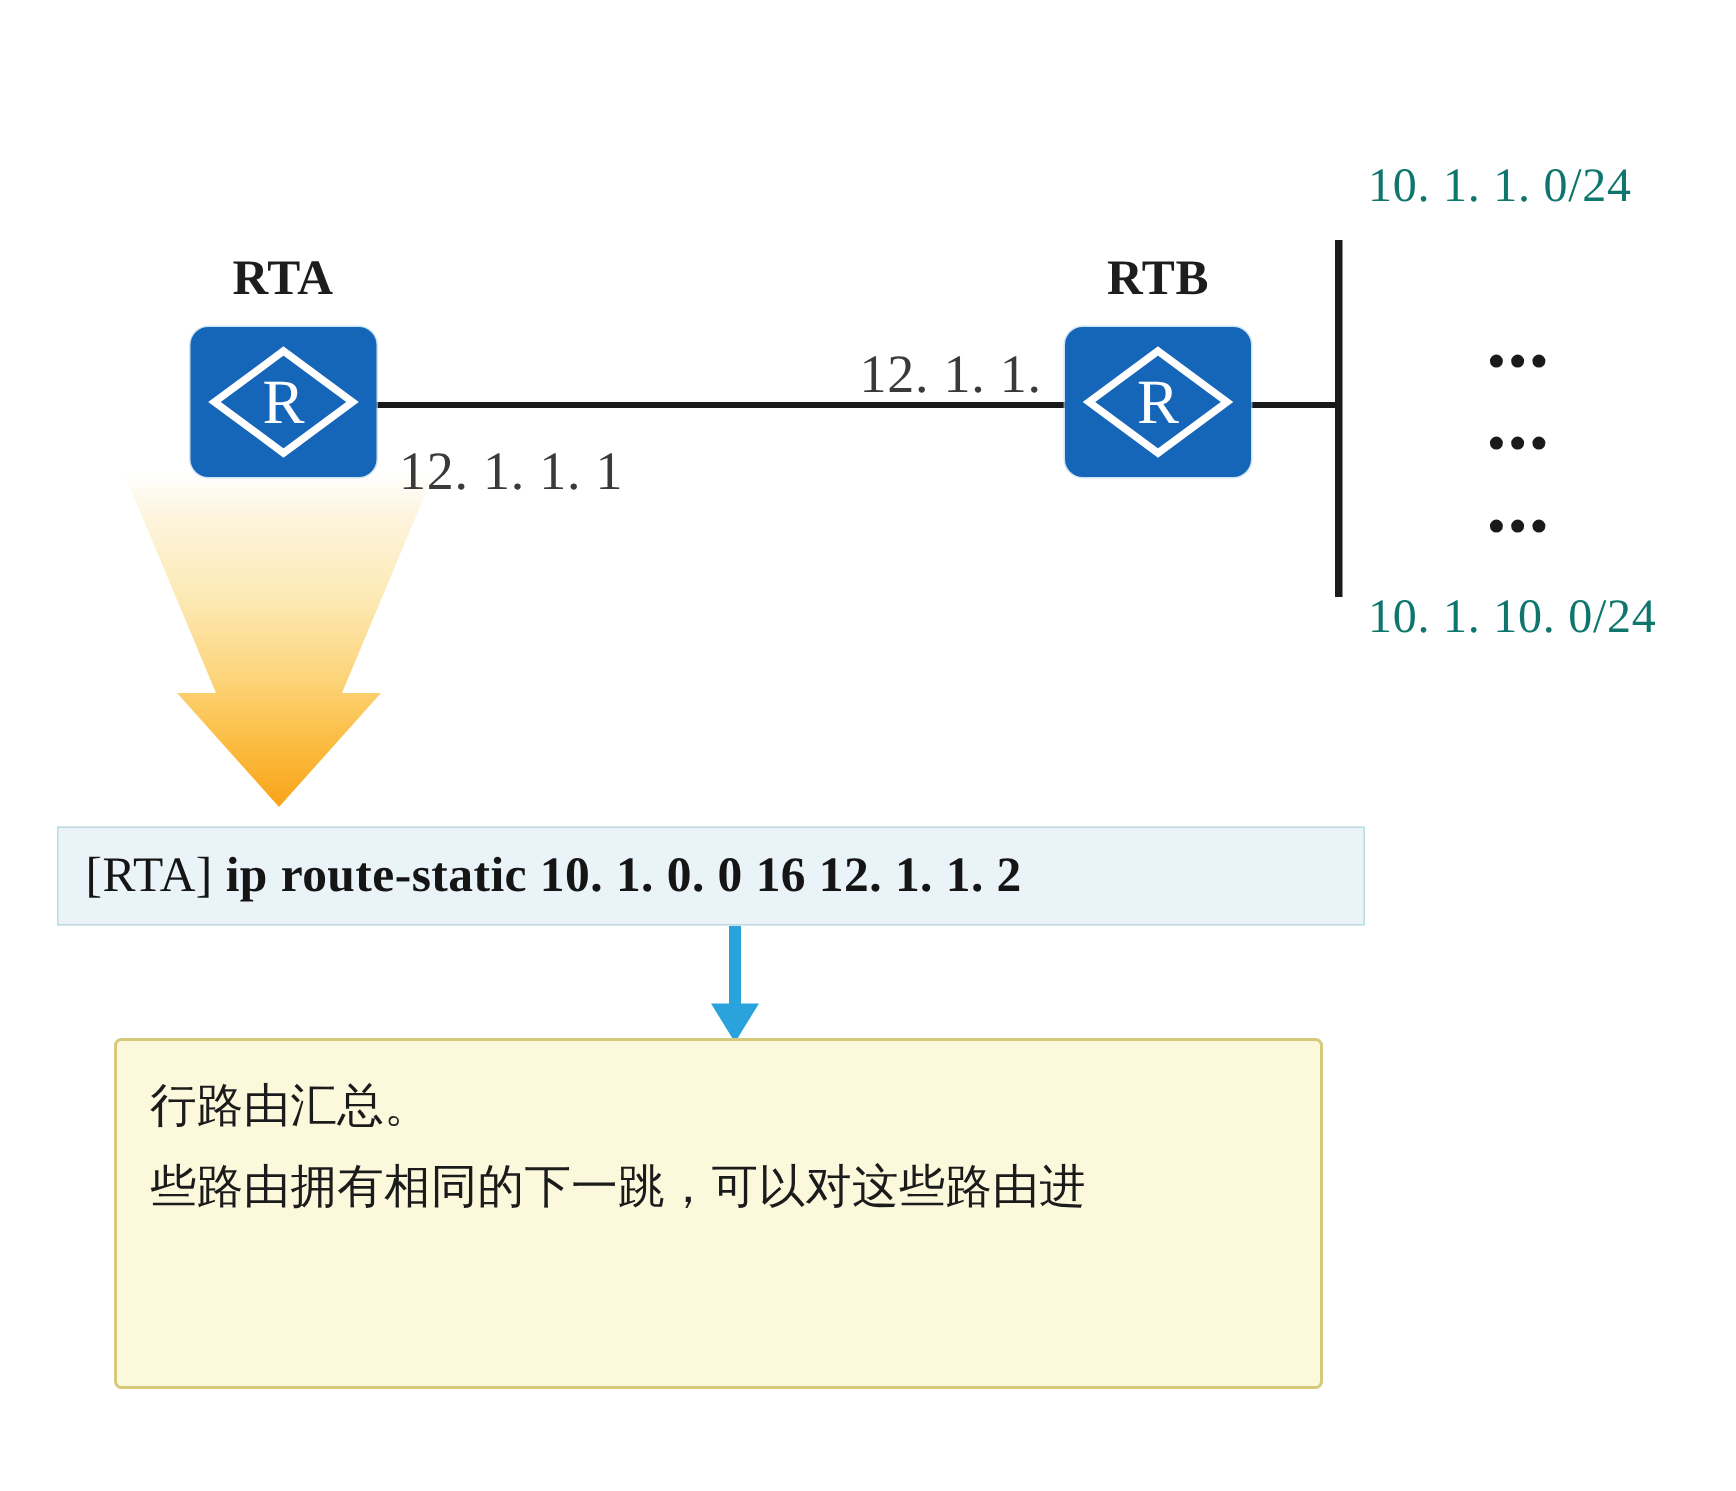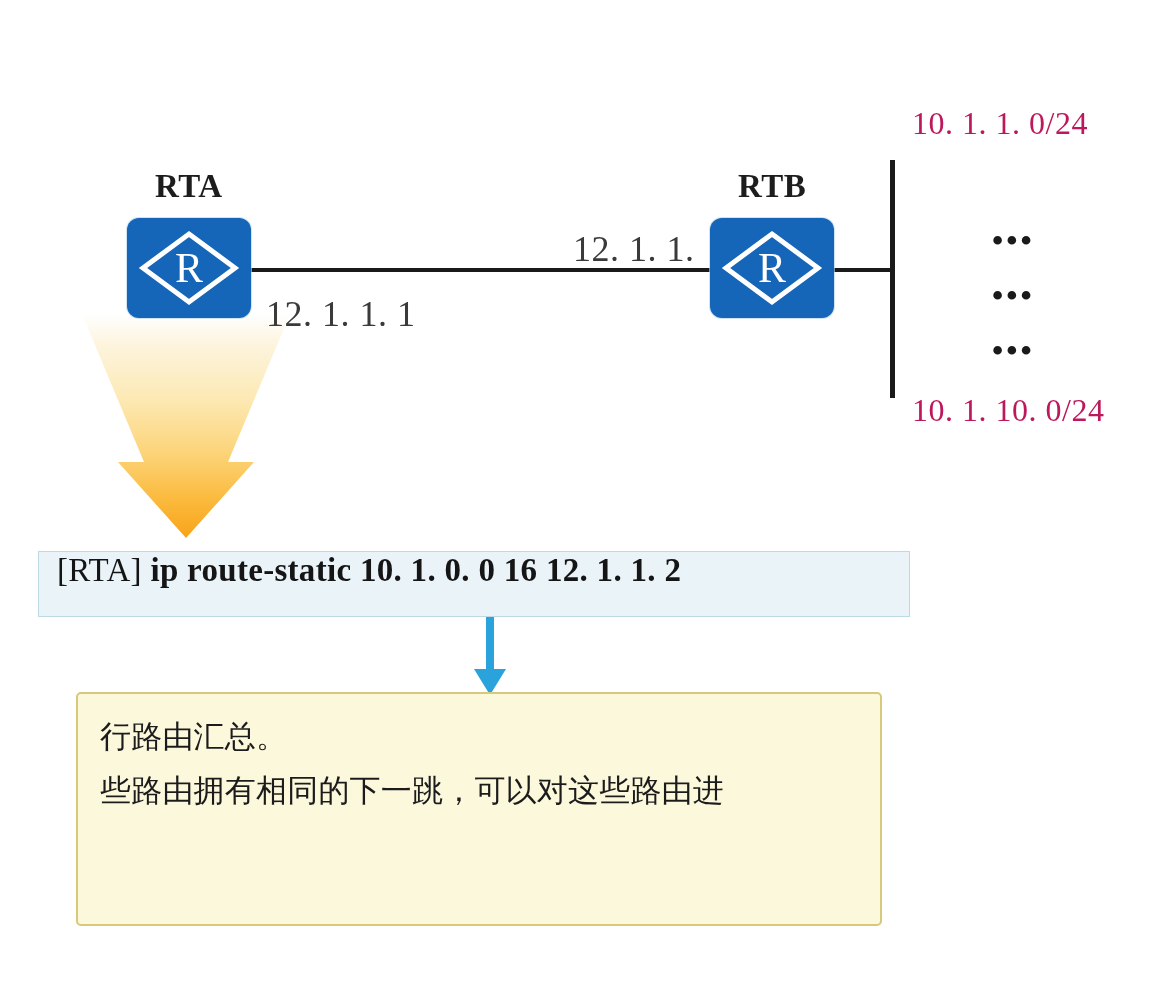--- a/index.html
+++ b/index.html
@@ -62,21 +62,21 @@
     position: absolute;
     font-size: 36px;
     color: #3a3a3a;
     white-space: nowrap;
     letter-spacing: 0.5px;
     z-index: 3;
   }
   .subnet-text {
     position: absolute;
     font-size: 32px;
-    color: #be185d;
+    color: #0f766e;
     white-space: nowrap;
     letter-spacing: 0.5px;
     z-index: 3;
   }
   .ellipsis-text {
     position: absolute;
     font-size: 32px;
     color: #1a1a1a;
     letter-spacing: 3px;
     white-space: nowrap;
@@ -99,21 +99,21 @@
   .cmd-bar {
     position: absolute;
     left: 38px;
     top: 551px;
     width: 872px;
     height: 66px;
     box-sizing: border-box;
     background: #eaf4f8;
     border: 1px solid #bcd9e4;
     display: flex;
-    align-items: flex-start;
+    align-items: center;
     z-index: 4;
   }
   .cmd-text {
     padding-left: 18px;
     font-size: 33px;
     white-space: nowrap;
     color: #151515;
     letter-spacing: 0.3px;
   }
   .cmd-text .bold { font-weight: bold; }

